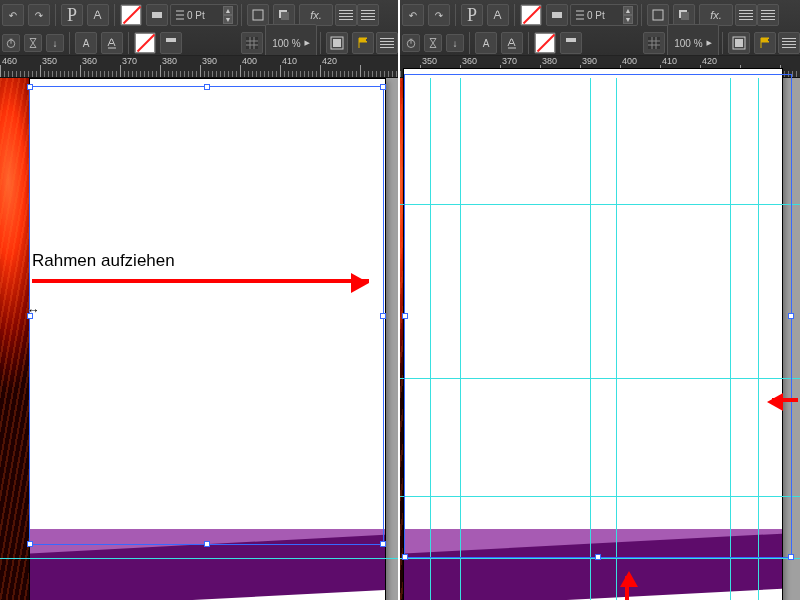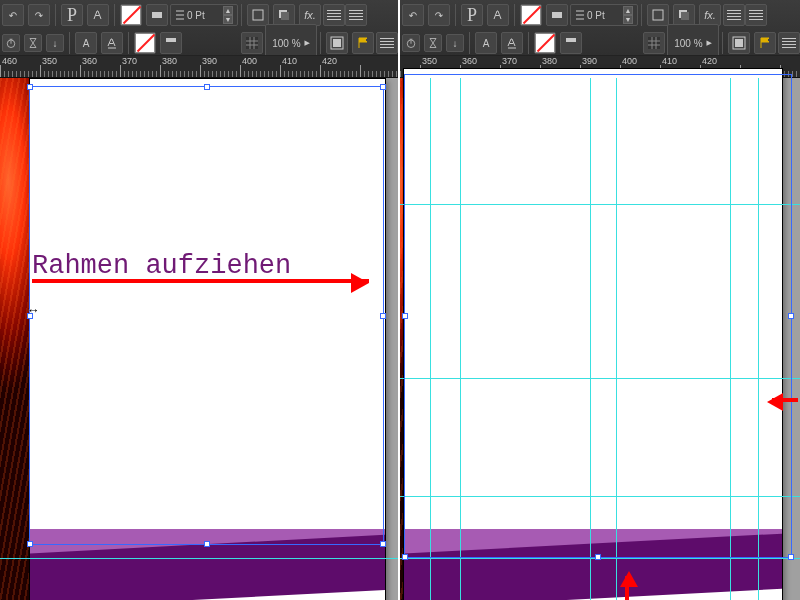--- a/index.html
+++ b/index.html
@@ -54,21 +54,21 @@
     background:#ff2020; transform:rotate(-45deg);
   }
   .num-field{
     display:inline-flex; align-items:center; gap:2px;
     height:22px; padding:0 4px; background:#3a3a3a; border:1px solid #555; border-radius:2px;
   }
   .num-field .val{ min-width:34px; text-align:left; }
   .updown{ display:flex; flex-direction:column; gap:0; }
   .updown .ud{ width:10px; height:9px; background:#555; border:1px solid #666; font-size:7px; line-height:7px; text-align:center; }
   .sep{ width:1px; height:22px; background:#555; margin:0 3px; }
-  .fx{ font-style:italic; font-size:11px; padding:0 4px; }
+  .fx{ font-style:italic; font-size:11px; padding:0 16px; }
   .lines-icon{
     width:22px;height:22px; display:flex; flex-direction:column; justify-content:center; gap:2px; padding:3px;
     background:#444; border:1px solid #555; border-radius:2px;
   }
   .lines-icon span{ height:1px; background:#c8c8c8; }
   .pct-field{
     display:inline-flex; align-items:center; gap:4px;
     height:38px; padding:0 6px; background:#3a3a3a; border:1px solid #555; border-radius:2px;
   }
   .pct-field .caret{ font-size:7px; }
@@ -166,23 +166,23 @@
 
   .resize-cursor{
     position:absolute; width:18px; height:12px;
     color:#000; font-weight:700; font-size:13px;
     display:flex; align-items:center; justify-content:center;
     text-shadow:0 0 2px #fff, 0 0 2px #fff;
   }
 
   .anno{
     position:absolute;
-    color:#701a75;
-    font-family: Liberation Mono, monospace;
-    font-size:27px;
+    color:#000000;
+    font-family: Liberation Sans, sans-serif;
+    font-size:17px;
     white-space:pre;
     line-height:1.25;
   }
 
   .arrow-h{
     position:absolute;
     height:0;
     border-top:4px solid #ff0000;
   }
   .arrow-h::after{

